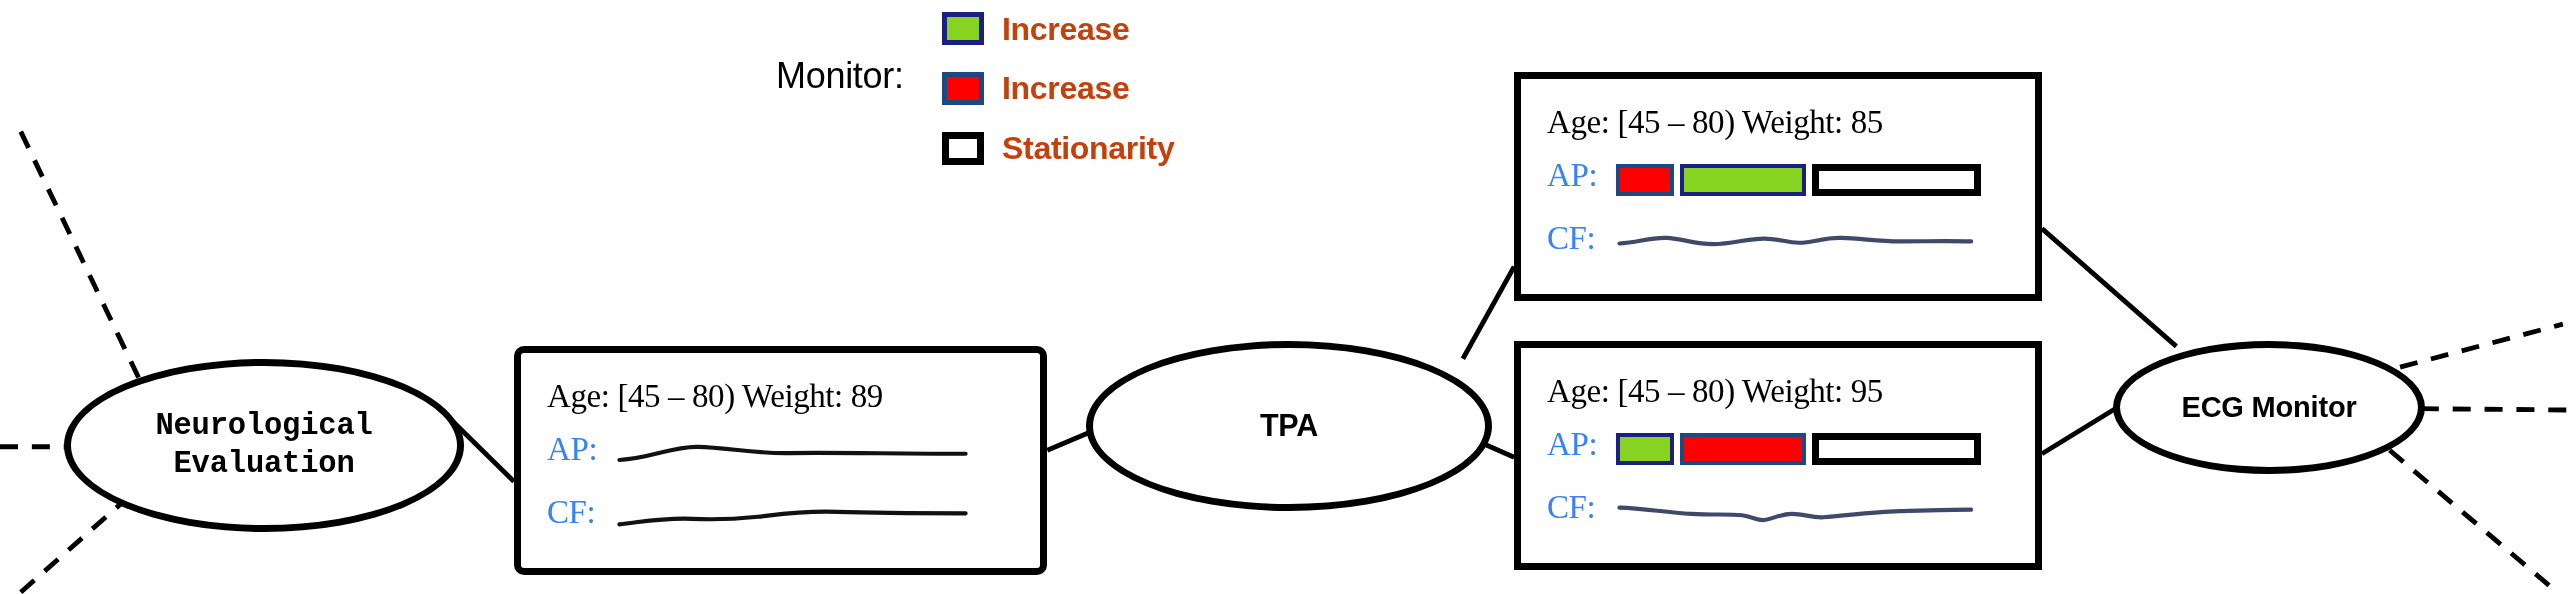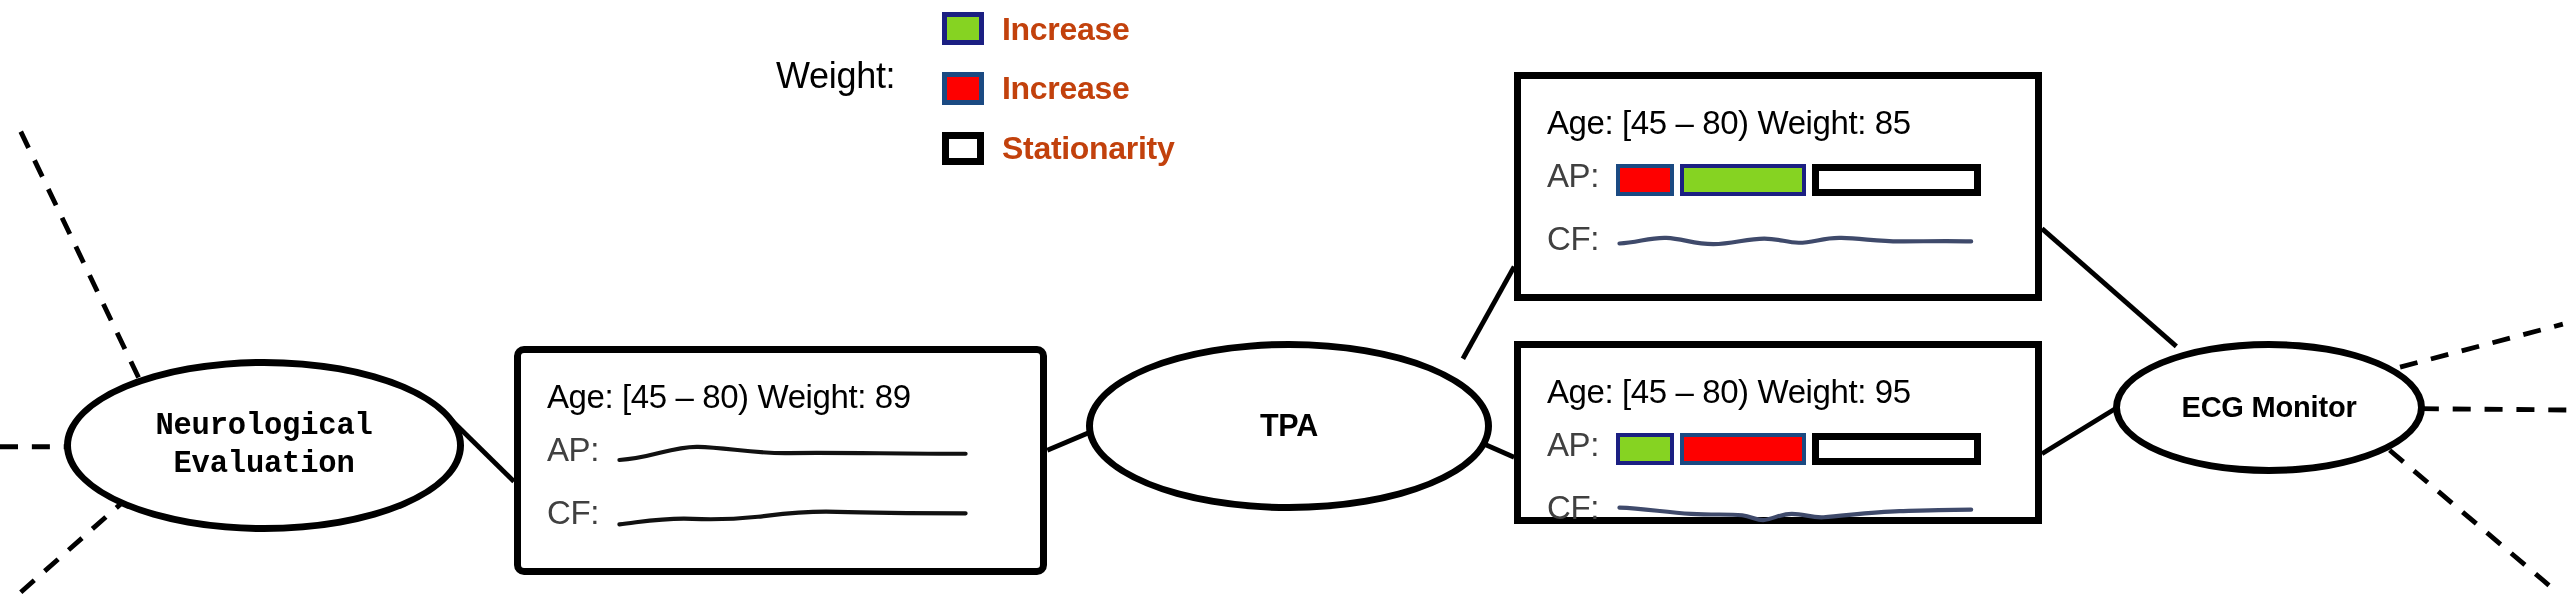--- a/index.html
+++ b/index.html
@@ -109,24 +109,25 @@
     left: 2113px; top: 341px; width: 312px; height: 133px;
   }
   #node-ecg .node-label { font-size: 29px; }
 
   
   .infobox {
     position: absolute;
     box-sizing: border-box;
     background: #ffffff;
     border: 7.6px solid #000000;
+    font-family: Liberation Serif, serif;
   }
   #box-left   { left: 514px;  top: 346px; width: 533px; height: 229px; border-radius: 10px; }
   #box-top    { left: 1514px; top: 72px; width: 528px; height: 229px; }
-  #box-bottom { left: 1514px; top: 341px; width: 528px; height: 183px; }
+  #box-bottom { left: 1514px; top: 341px; width: 528px; height: 229px; }
 
   .box-title {
     position: absolute;
     left: 26px;
     top: 25px;
     font-size: 33px;
     color: #000;
     white-space: nowrap;
     letter-spacing: -0.4px;
   }
@@ -135,21 +136,21 @@
     left: 26px;
     height: 43px;
   }
   .row-ap { top: 78px; }
   .row-cf { top: 141px; }
   .row-label {
     position: absolute;
     left: 0;
     top: 0;
     font-size: 33px;
-    color: #404040;
+    color: #3b82f6;
     letter-spacing: -0.4px;
   }
   .row-content {
     position: absolute;
     left: 69px;
     top: 0;
     height: 40px;
   }
 
   
@@ -188,21 +189,21 @@
     </g>
 
     <g stroke="#000" stroke-width="7" fill="none" stroke-dasharray="26 20" stroke-linecap="butt">
       <line x1="3465" y1="530" x2="3700" y2="468"></line>
       <line x1="3495" y1="590" x2="3719" y2="592"></line>
       <line x1="3450" y1="650" x2="3680" y2="845"></line>
     </g>
   </svg>
 
   <div class="legend">
-    <div class="legend-title">Weight:</div>
+    <div class="legend-title">Monitor:</div>
 
     <div class="legend-row" style="top:9.7px;">
       <div class="legend-swatch sw-increase"></div>
       <div class="legend-label">Increase</div>
     </div>
 
     <div class="legend-row" style="top:69px;">
       <div class="legend-swatch sw-decrease"></div>
       <div class="legend-label">Increase</div>
     </div>

